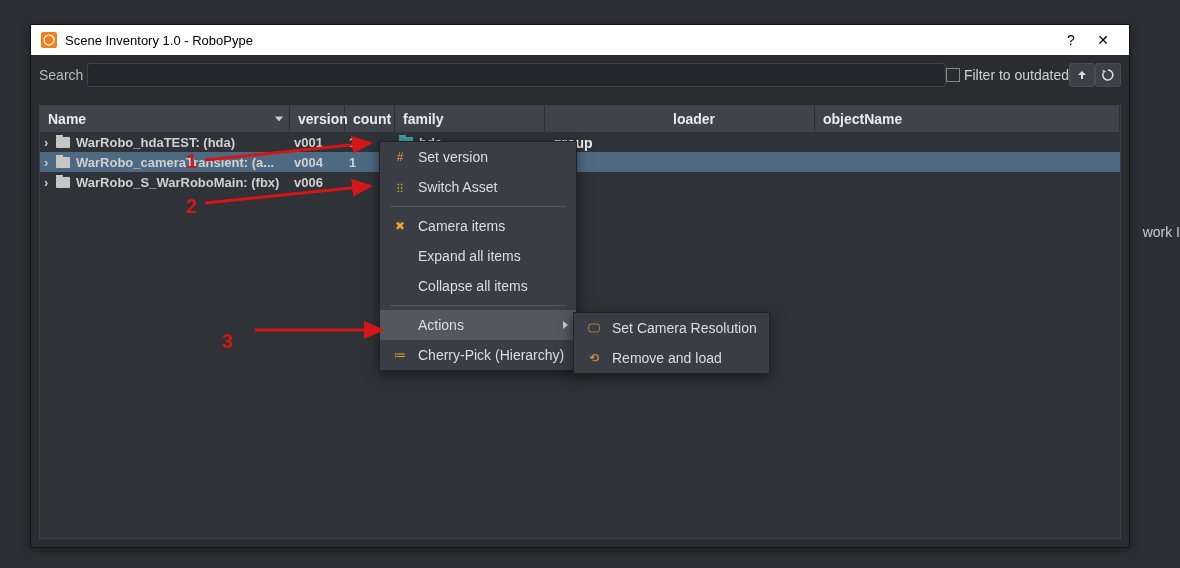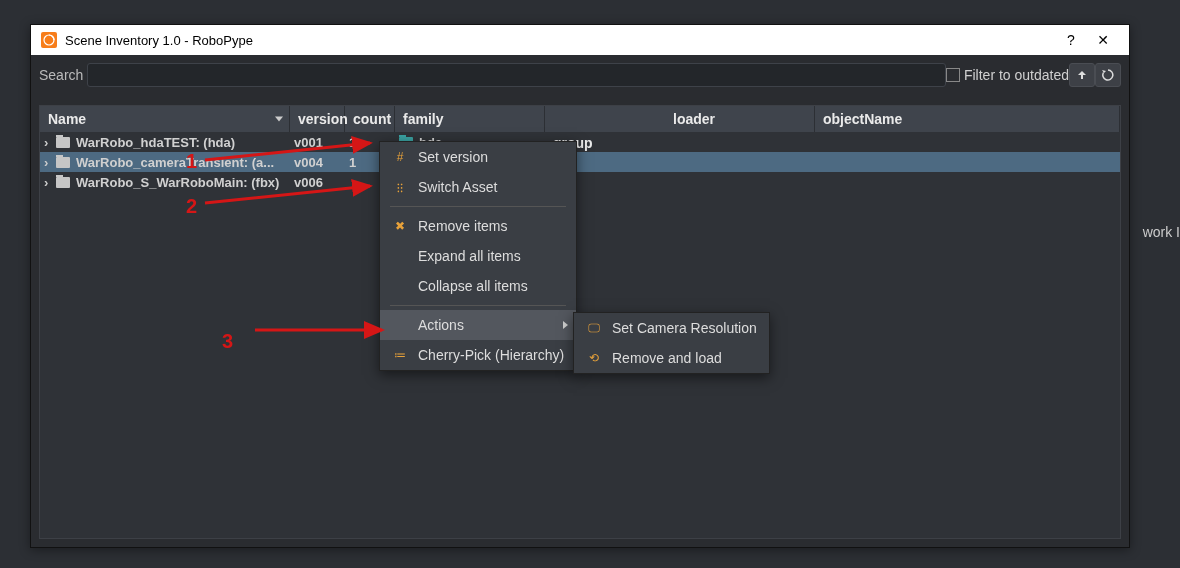--- a/index.html
+++ b/index.html
@@ -307,21 +307,21 @@
         <span class="icon">#</span>
                  <span>Set version</span>
                  </div>
       <div class="mitem">
         <span class="icon">⁝⁝</span>
                  <span>Switch Asset</span>
                  </div>
       <div class="mitem sep"></div>
       <div class="mitem">
         <span class="icon">✖</span>
-                 <span>Remove items</span>
+                 <span>Camera items</span>
                  </div>
       <div class="mitem">
         <span class="icon"></span>
                  <span>Expand all items</span>
                  </div>
       <div class="mitem">
         <span class="icon"></span>
                  <span>Collapse all items</span>
                  </div>
       <div class="mitem sep"></div>

